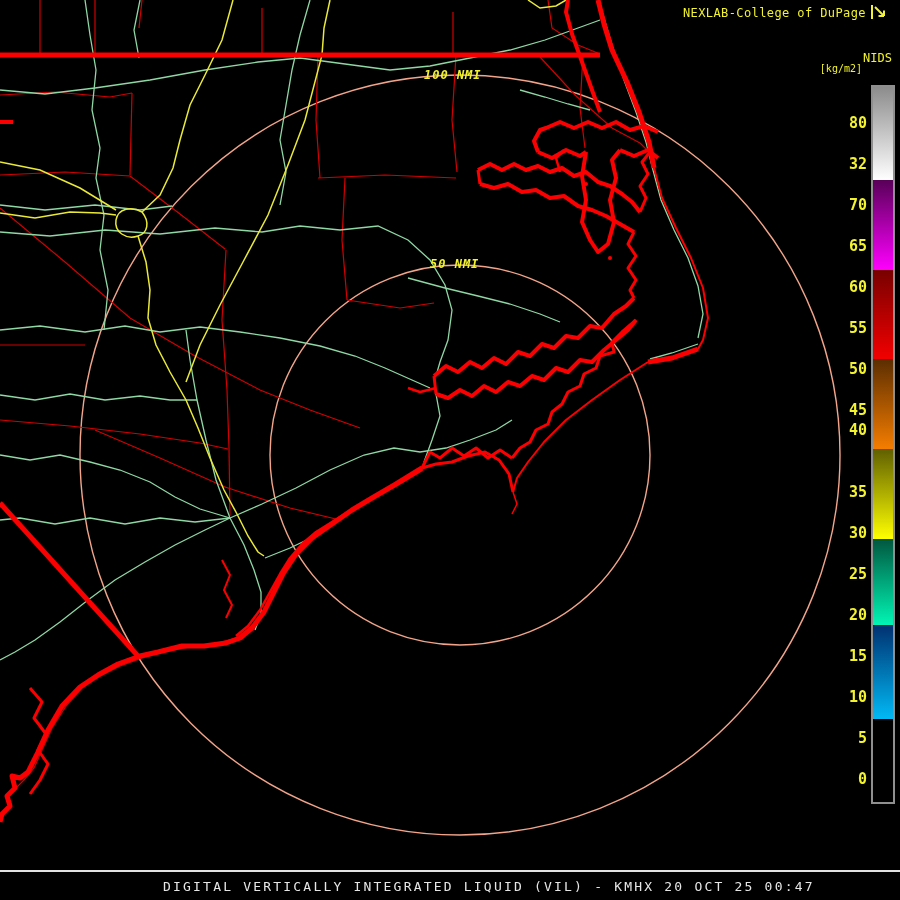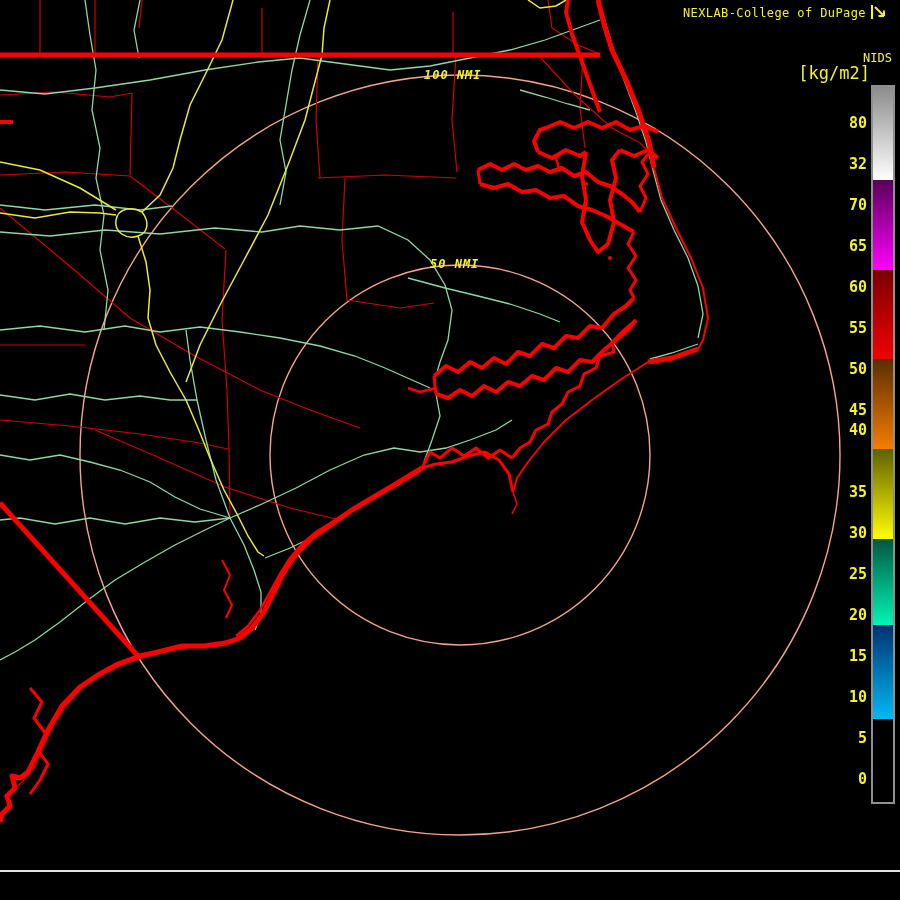--- a/index.html
+++ b/index.html
@@ -3,21 +3,21 @@
 <meta charset="utf-8">
 <style>
   html,body{margin:0;padding:0;background:#000;}
   #screen{position:relative;width:900px;height:900px;background:#000;overflow:hidden;
           font-family:"DejaVu Sans Mono","Liberation Mono",monospace;}
   #map-svg{position:absolute;left:0;top:0;}
   .ytext{color:#f2f22e;}
   #title{position:absolute;top:6px;right:34px;font-size:12px;letter-spacing:.4px;}
   #logo{position:absolute;top:4px;right:12px;width:18px;height:17px;}
   #nids-label{position:absolute;top:51px;right:8px;font-size:12px;padding-left:27px;}
-  #units-label{position:absolute;top:63px;right:30px;font-size:17px;}
+  #units-label{position:absolute;top:63px;right:38px;font-size:10px;}
   #colorbar{position:absolute;left:871px;top:85px;width:20px;height:715px;
     border:2px solid #8f8f8f;
     background:linear-gradient(to bottom,
       #8c8c8c 0%, #ffffff 13.0%,
       #580058 13.0%, #ff00ff 25.6%,
       #780000 25.6%, #f20000 38.0%,
       #5a2d00 38.0%, #f57d00 50.6%,
       #5f5f00 50.6%, #ffff00 63.2%,
       #00573f 63.2%, #00f5b4 75.2%,
       #003070 75.2%, #00baf5 88.4%,
@@ -176,14 +176,15 @@
     <span class="tick" style="top:646px">15</span>
     <span class="tick" style="top:687px">10</span>
     <span class="tick" style="top:728px">5</span>
     <span class="tick" style="top:769px">0</span>
   </div>
 
   <div id="ring-label-100" class="ringlabel">100 NMI</div>
   <div id="ring-label-50" class="ringlabel">50 NMI</div>
 
   <div id="footer-line"></div>
+  <div id="caption">DIGITAL VERTICALLY INTEGRATED LIQUID (VIL) - KMHX 20 OCT 25 00:47</div>
 
 </div>
 
 </body></html>

